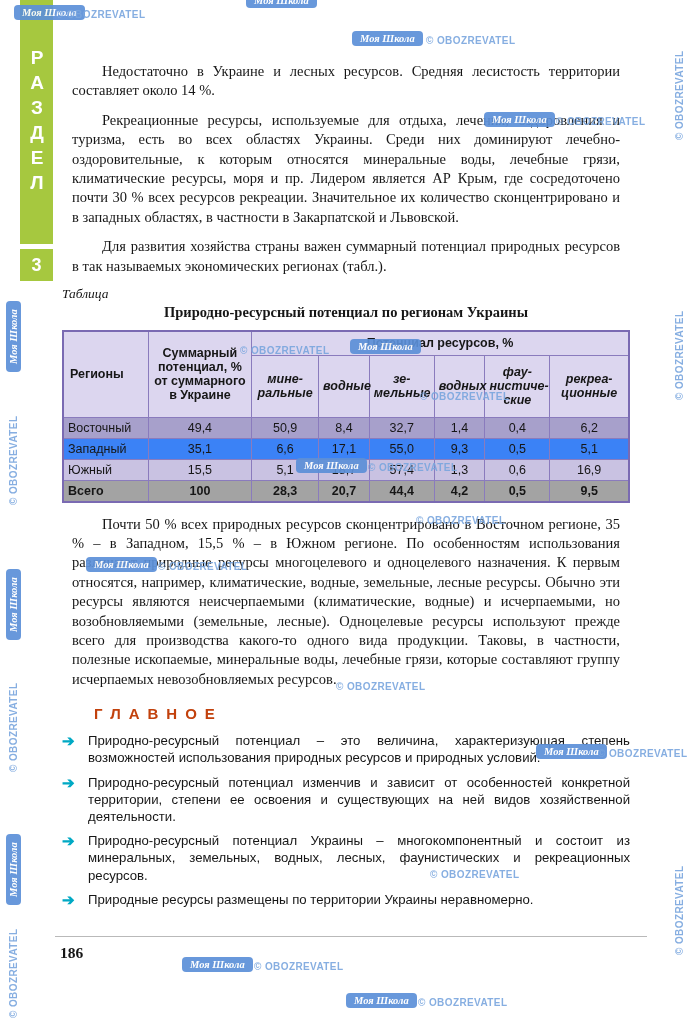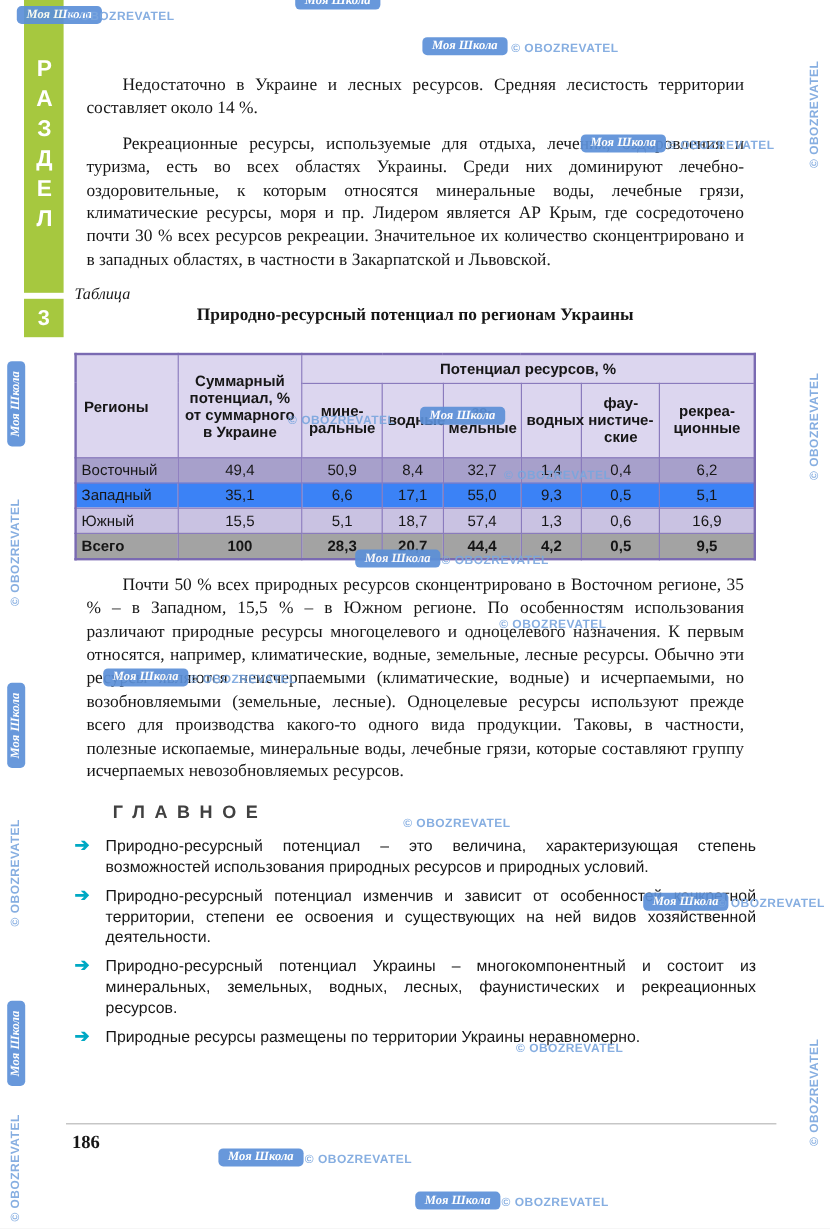--- a/index.html
+++ b/index.html
@@ -21,42 +21,42 @@
   .sidebar-num { background: #a6c83f; margin-top: 5px; height: 32px;
     color: #fff; display: flex; align-items: center; justify-content: center;
     font-family: "Liberation Sans", sans-serif; font-weight: bold; font-size: 18px; }
 
   
   .content { position: absolute; left: 62px; top: 52px; width: 568px; }
   p.body { margin: 10px; font-size: 14.5px; line-height: 19.4px;
     text-align: justify; text-indent: 30px; }
   p.after { margin-top: 12px; }
   .caption { font-style: italic; font-size: 13.5px; margin: 5px 2px 2px 0; }
-  .tbl-title { font-weight: bold; font-size: 14.5px; text-align: center; margin: 0 0 22px; }
+  .tbl-title { font-weight: bold; font-size: 14.5px; text-align: center; margin: 0 0 9px; }
 
   
   table.res { border-collapse: collapse; table-layout: fixed; width: 568px;
     font-family: "Liberation Sans", sans-serif; font-size: 12.5px;
     border: 2px solid #7a6ab2; }
   table.res th, table.res td { border: 1px solid #8a7bbd; padding: 3px 4px; vertical-align: middle; }
   table.res thead th { background: #dcd6ef; font-weight: bold; text-align: center; }
   th.th-region { text-align: left !important; padding-left: 6px !important; }
-  th.th-sub { white-space: pre-line; height: 62px; line-height: 14px; }
+  th.th-sub { white-space: pre-line; height: 62px; line-height: 14px; font-style: italic; }
   tr.h-group th { height: 24px; }
   td.region { text-align: left; padding-left: 6px; }
   td.num { text-align: center; }
   tr.row-east td { background: #a7a0cb; }
   tr.row-west td { background: #3b82f6; }
   tr.row-south td { background: #c9c2e2; }
   tr.row-total td { background: #a3a3a3; font-weight: bold; }
   table.res tbody td { height: 21px; }
 
   
   .main-heading { font-family: "Liberation Sans", sans-serif; font-weight: bold;
-    color: #404040; font-size: 15px; letter-spacing: 8px; margin: 16px 0 10px 32px; }
+    color: #c2410c; font-size: 15px; letter-spacing: 8px; margin: 16px 0 10px 32px; }
   .bullet { display: flex; gap: 9px; margin: 0 0 7px;
     font-family: "Liberation Sans", sans-serif; font-size: 13.2px;
     line-height: 17.2px; text-align: justify; }
   .bullet .arrow { flex: 0 0 17px; color: #00a9c4; font-size: 15px; line-height: 17px; font-weight: bold; }
 
   
   .footer-rule { position: absolute; left: 55px; right: 45px; top: 936px;
     border-top: 1px solid #b9b9b9; }
   .page-num { position: absolute; left: 60px; top: 944px; font-weight: bold;
     font-size: 15.5px; font-family: "Liberation Serif", serif; }
@@ -77,20 +77,21 @@
   <div class="sidebar">
     <div class="sidebar-main">
       <span class="sidebar-word">РАЗДЕЛ</span>
     </div>
     <div class="sidebar-num">3</div>
   </div>
 
   <div class="content">
     <p class="body">Недостаточно в Украине и лесных ресурсов. Средняя лесистость территории составляет около 14 %.</p>
     <p class="body">Рекреационные ресурсы, используемые для отдыха, лечения, оздоровления и туризма, есть во всех областях Украины. Среди них доминируют лечебно-оздоровительные, к которым относятся минеральные воды, лечебные грязи, климатические ресурсы, моря и пр. Лидером является АР Крым, где сосредоточено почти 30 % всех ресурсов рекреации. Значительное их количество сконцентрировано и в западных областях, в частности в Закарпатской и Львовской.</p>
+    <p class="body">Для развития хозяйства страны важен суммарный потенциал природных ресурсов в так называемых экономических регионах (табл.).</p>
 
     <div class="caption">Таблица</div>
     <div class="tbl-title">Природно-ресурсный потенциал по регионам Украины</div>
 
     <table class="res">
       <colgroup>
         <col style="width:84px">
           <col style="width:102px">
           <col style="width:66px">
           <col style="width:50px">

